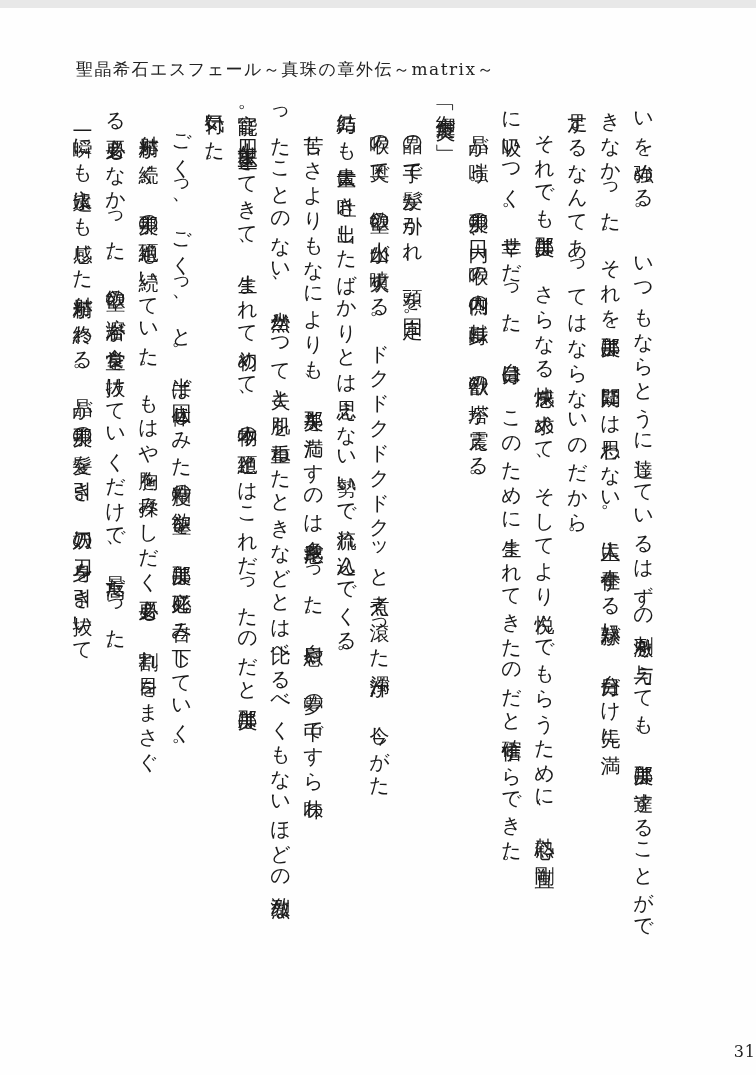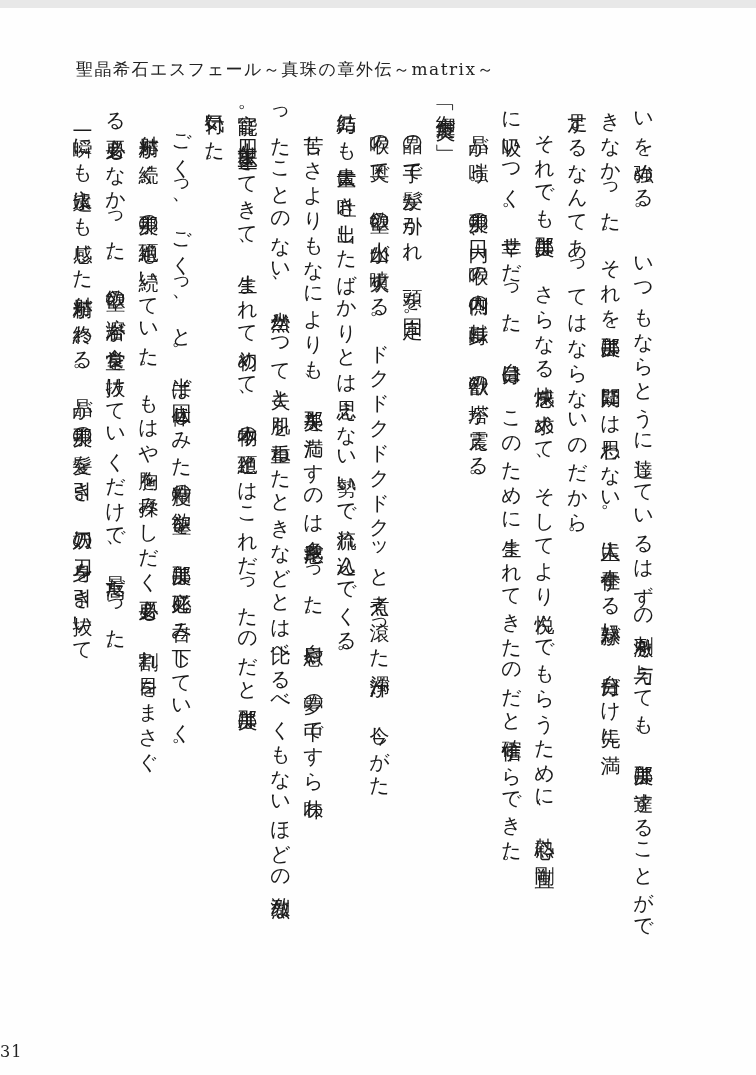--- a/index.html
+++ b/index.html
@@ -40,21 +40,21 @@
   }
   .text-line {
     margin: 0;
     padding: 0;
   }
   .page-number {
     position: absolute;
     bottom: 22px;
     left: 0;
     width: 100%;
-    text-align: left;
+    text-align: right;
     font-size: 16px;
     letter-spacing: 1px;
     color: #222;
   }
 </style>
 </head>
 <body>
 
 <div class="page">
 

